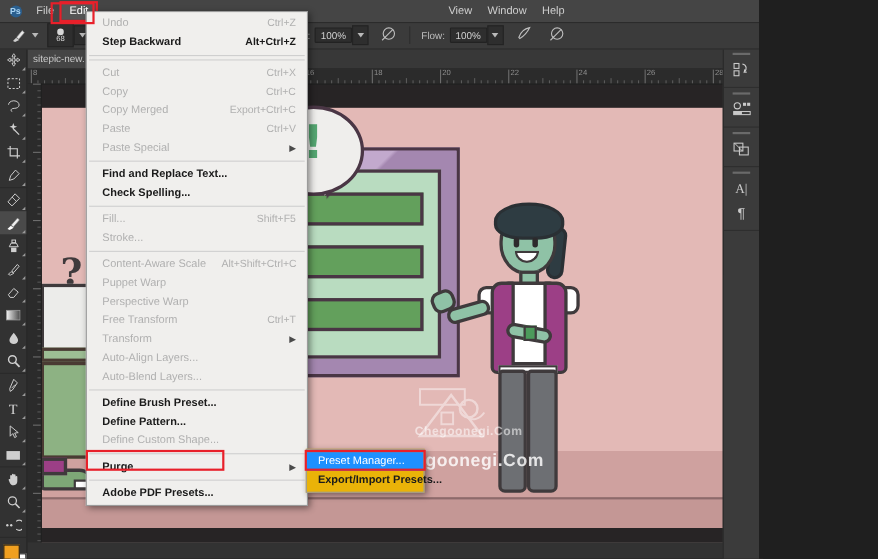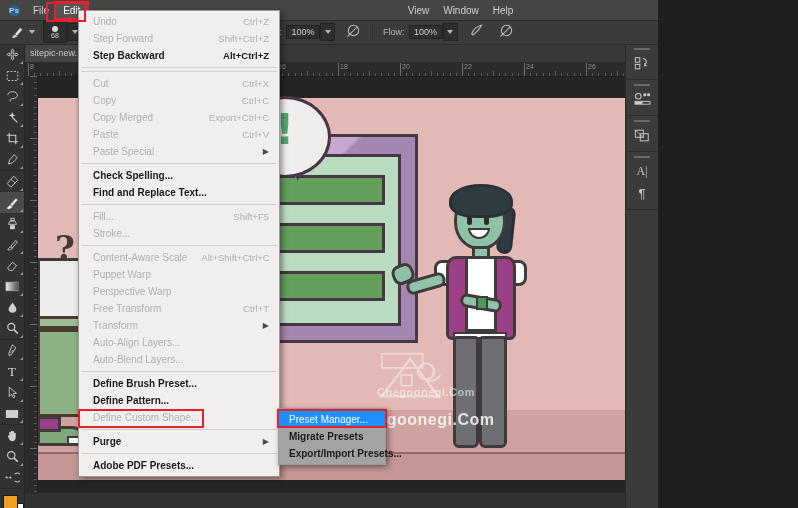--- a/index.html
+++ b/index.html
@@ -1,19 +1,19 @@
 <!DOCTYPE html>
 <html><head>
 <meta charset="utf-8">
 <style>
   html,body{margin:0;padding:0;background:#1f1f1f;}
   body{width:798px;height:508px;overflow:hidden;
        font-family:"Liberation Sans","DejaVu Sans",sans-serif;
        -webkit-font-smoothing:antialiased;}
-  #app{position:relative;width:658px;height:508px;background:#323232;overflow:hidden;}
+  #app{position:relative;width:658px;height:508px;background:#323232;overflow:hidden;padding-left:32px;}
 
   
   .menubar{position:absolute;left:0;top:0;width:798px;height:20px;background:#454545;
            border-bottom:1px solid #2b2b2b;display:flex;align-items:center;z-index:30;}
   .ps-logo{width:24px;height:18px;margin-left:2px;display:flex;align-items:center;justify-content:center;}
   .ps-logo .dot{width:11px;height:11px;border-radius:50%;background:#2a5f8f;
                 color:#a7d2f2;font-size:8px;line-height:11px;text-align:center;font-weight:bold;}
   .mitem{color:#cfcfcf;font-size:10px;padding:2px 7px;white-space:nowrap;}
   .mitem.hi{outline:2px solid #e8202a;background:#555;color:#fff;}
 
@@ -173,21 +173,21 @@
   .mrow .acc{font-size:9.5px;color:#4a4a4a;padding-left:14px;}
   .mrow.dis .lbl,.mrow.dis .acc{color:#b0b0b0;}
   .mrow.bold .lbl,.mrow.bold .acc{font-weight:bold;color:#1b1b1b;}
   .mrow.sel{background:#1e90ff;color:#fff;}
   .mrow.sel .lbl,.mrow.sel .acc{color:#fff;}
   .msep{height:1px;background:#cfcfcf;margin:3px 2px;}
   .arrw{font-size:8px;color:#4a4a4a;}
   .hibox{position:absolute;border:2px solid #e8202a;pointer-events:none;z-index:70;}
 
   
-  .submenu{position:absolute;left:278px;top:408px;width:106px;background:#a3a3a3;
+  .submenu{position:absolute;left:278px;top:408px;width:106px;background:#eab308;
            border:1px solid #9b9b9b;box-shadow:2px 2px 6px rgba(0,0,0,.45);z-index:62;
            padding:2px 0;font-size:10px;color:#3a3a3a;}
   .submenu .mrow{padding-left:10px;padding-right:8px;}
 </style>
 </head>
 <body>
 
 <div id="app">
 
   <div class="menubar">
@@ -765,24 +765,20 @@
       <div class="dicon" style="font-size:13px;">¶</div>
     </div>
     <div class="dockfill"></div>
   </div>
 
   <div class="menu" id="editmenu">
       <div class="mrow dis">
         <span class="lbl">Undo</span>
         <span class="acc">Ctrl+Z</span>
       </div>
-      <div class="mrow dis">
-        <span class="lbl">Step Forward</span>
-        <span class="acc">Shift+Ctrl+Z</span>
-      </div>
       <div class="mrow bold">
         <span class="lbl">Step Backward</span>
         <span class="acc">Alt+Ctrl+Z</span>
       </div>
       <div class="msep"></div>
       <div class="msep"></div>
       <div class="mrow dis">
         <span class="lbl">Cut</span>
         <span class="acc">Ctrl+X</span>
       </div>
@@ -797,25 +793,25 @@
       <div class="mrow dis">
         <span class="lbl">Paste</span>
         <span class="acc">Ctrl+V</span>
       </div>
       <div class="mrow dis">
         <span class="lbl">Paste Special</span>
         <span class="arrw">▶</span>
       </div>
       <div class="msep"></div>
       <div class="mrow bold">
+        <span class="lbl">Find and Replace Text...</span>
+        <span class="acc"></span>
+      </div>
+      <div class="mrow bold">
         <span class="lbl">Check Spelling...</span>
-        <span class="acc"></span>
-      </div>
-      <div class="mrow bold">
-        <span class="lbl">Find and Replace Text...</span>
         <span class="acc"></span>
       </div>
       <div class="msep"></div>
       <div class="mrow dis">
         <span class="lbl">Fill...</span>
         <span class="acc">Shift+F5</span>
       </div>
       <div class="mrow dis">
         <span class="lbl">Stroke...</span>
         <span class="acc"></span>
@@ -872,23 +868,20 @@
         <span class="lbl">Adobe PDF Presets...</span>
         <span class="acc"></span>
       </div>
     </div>
 
   <div class="submenu" id="submenu">
       <div class="mrow sel">
         <span class="lbl">Preset Manager...</span>
       </div>
       <div class="mrow bold">
-        <span class="lbl">Migrate Presets</span>
-      </div>
-      <div class="mrow bold">
         <span class="lbl">Export/Import Presets...</span>
       </div>
     </div>
 
   <div class="hibox" style="left:46px;top:2px;width:36px;height:16px;"></div>
   <div class="hibox" style="left:78px;top:409px;width:122px;height:15px;"></div>
   <div class="hibox" style="left:277px;top:409px;width:106px;height:15px;"></div>
 
 </div>
 

